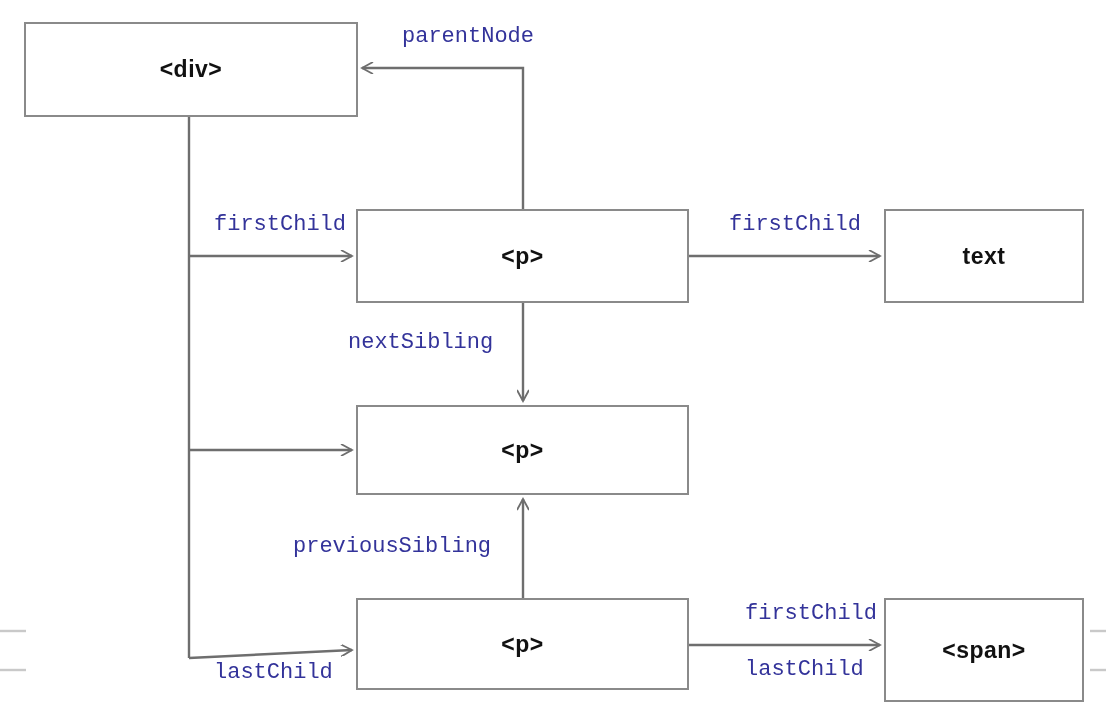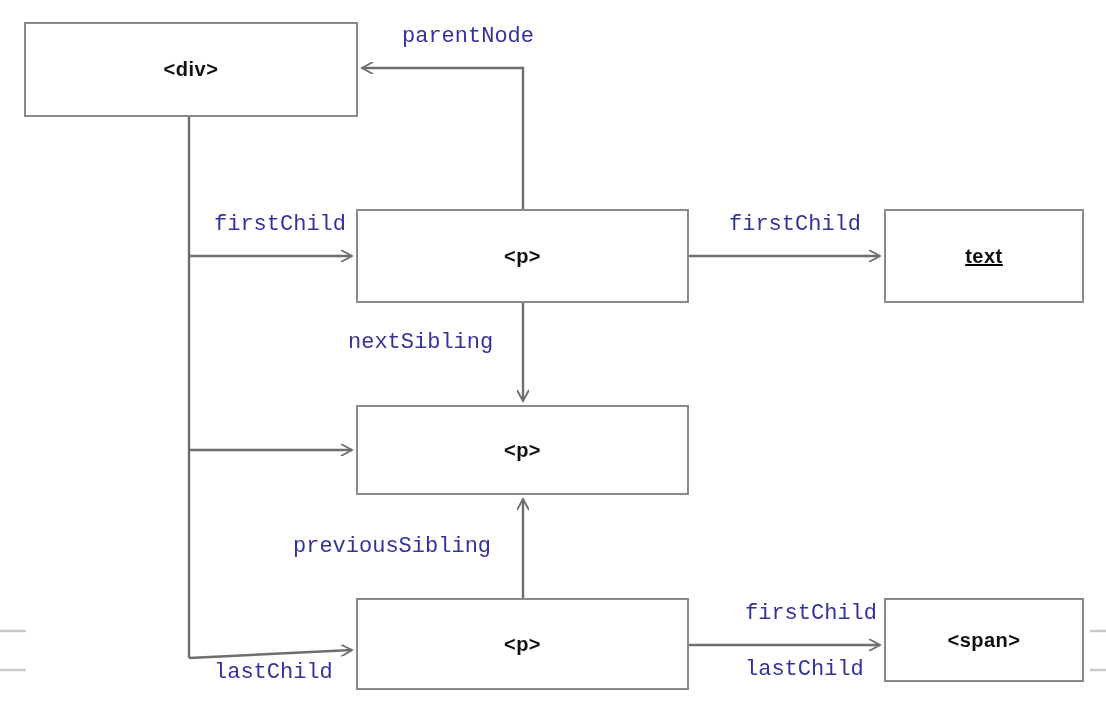--- a/index.html
+++ b/index.html
@@ -29,21 +29,21 @@
     box-sizing: border-box;
     background: #ffffff;
     border: 2px solid #8a8a8a;
     display: flex;
     align-items: center;
     justify-content: center;
   }
   .node-box .node-label {
     font-family: "Liberation Sans", sans-serif;
     font-weight: bold;
-    font-size: 20px;
+    font-size: 23px;
     color: #111111;
     letter-spacing: 0.5px;
     white-space: nowrap;
   }
   .edge-label {
     position: absolute;
     font-family: Liberation Mono, monospace;
     font-size: 22px;
     font-weight: normal;
     color: #33339a;
@@ -88,33 +88,33 @@
   </svg>
 
   <div class="node-box" style="left:24px; top:22px; width:334px; height:95px;">
     <span class="node-label">&lt;div&gt;</span>
   </div>
 
   <div class="node-box" style="left:356px; top:209px; width:333px; height:94px;">
     <span class="node-label">&lt;p&gt;</span>
   </div>
 
-  <div class="node-box" style="left:884px; top:209px; width:200px; height:94px;text-decoration:underline;">
+  <div class="node-box" style="left:884px; top:209px; width:200px; height:94px;">
     <span class="node-label">text</span>
   </div>
 
   <div class="node-box" style="left:356px; top:405px; width:333px; height:90px;">
     <span class="node-label">&lt;p&gt;</span>
   </div>
 
   <div class="node-box" style="left:356px; top:598px; width:333px; height:92px;">
     <span class="node-label">&lt;p&gt;</span>
   </div>
 
-  <div class="node-box" style="left:884px; top:598px; width:200px; height:84px;">
+  <div class="node-box" style="left:884px; top:598px; width:200px; height:104px;">
     <span class="node-label">&lt;span&gt;</span>
   </div>
 
   <span class="edge-label" style="left:402px; top:26px;">parentNode</span>
 
   <span class="edge-label" style="left:214px; top:214px;">firstChild</span>
 
   <span class="edge-label" style="left:729px; top:214px;">firstChild</span>
 
   <span class="edge-label" style="left:348px; top:332px;">nextSibling</span>

